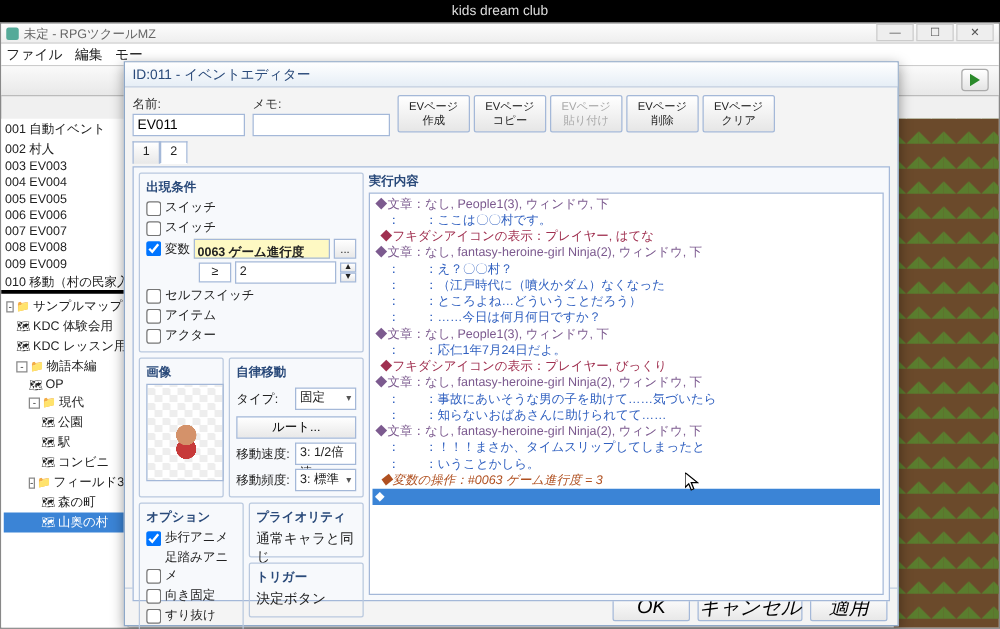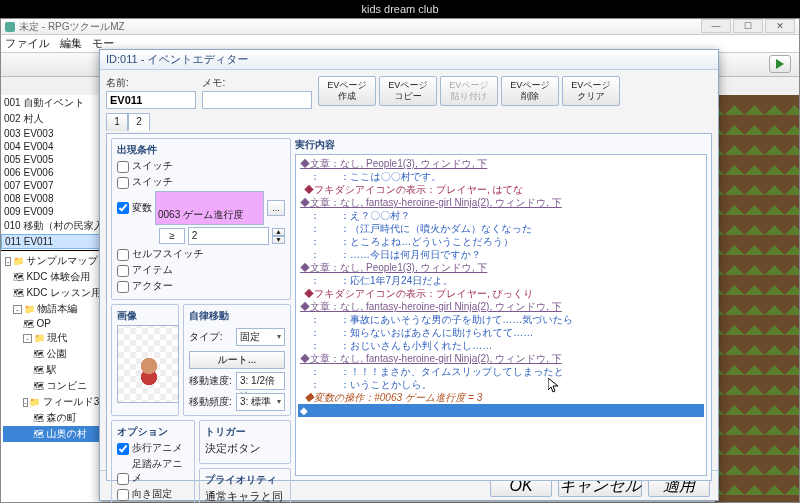--- a/index.html
+++ b/index.html
@@ -9,70 +9,70 @@
 .titlebar { height: 16px; background: linear-gradient(#fdfdfd,#eee); border-bottom: 1px solid #ccc; display:flex; align-items:center; padding:0 4px; gap:4px; font-size:10px; color:#666;}
 .titlebar .icn { width:10px; height:10px; background:#5a9; border-radius:2px; }
 .winctrl { position:absolute; right:4px; top:0; display:flex; gap:2px;}
 .winctrl span{ display:inline-block; width:30px; height:14px; background:#eee; border:1px solid #ccc; font-size:9px; text-align:center; line-height:12px; color:#555;}
 .menubar { height: 18px; background: #fff; border-bottom: 1px solid #ccc; display: flex; padding: 0 4px; gap: 10px; align-items: center; font-size:11px;}
 .toolbar { height: 24px; background: linear-gradient(#fafafa,#e8e8e8); border-bottom: 1px solid #bbb; position:relative;}
 .toolbar .play { position:absolute; right:8px; top:2px; width:22px; height:18px; background:linear-gradient(#fff,#e4e4e4); border:1px solid #aaa; border-radius:3px; display:flex; align-items:center; justify-content:center;}
 .toolbar .play svg{fill:#2b8a2b;}
 .main { position: absolute; top: 76px; left: 0; right: 0; bottom: 0; display: flex; }
 .leftpanel { width: 102px; display:flex; flex-direction:column; background:#fff; border-right:1px solid #bbb;}
-.eventlist { height: 156px; overflow:hidden; border-bottom:1px solid #000000; }
+.eventlist { height: 140px; overflow:hidden; border-bottom:3px solid #000000; }
 .eventlist .row { padding:1px 3px; font-size:10px; white-space:nowrap; }
 .eventlist .row.sel { background:#cce4ff; border:1px solid #7ab4ea; }
 .tree { flex:1; overflow:hidden; padding:2px; font-size:10px;}
 .tree .trow { padding:1px 2px; white-space:nowrap; display:flex; align-items:center; gap:2px;}
 .tree .trow.sel { background:#3b84d6; color:#fff; }
 .tree .ex { width:9px; height:9px; border:1px solid #888; font-size:8px; line-height:7px; text-align:center; background:#fff; color:#333;}
 .tree .ind1{padding-left:10px;} .tree .ind2{padding-left:20px;} .tree .ind3{padding-left:30px;}
 .mapcanvas { position:absolute; right:0; top:0; bottom:0; width:84px; background:#6b4a2b; background-image:linear-gradient(45deg,#5a7d2e 25%,transparent 25%),linear-gradient(-45deg,#5a7d2e 25%,transparent 25%); background-size:20px 20px;}
 .dialog { position:absolute; left:98px; top:30px; width:620px; height:452px; background:#f4f4f4; border:1px solid #8ea8c8; box-shadow:0 3px 10px rgba(0,0,0,.4);}
 .dialog .dtitle { height:20px; background:linear-gradient(#fff,#e6eef6); border-bottom:1px solid #c0cde0; padding:2px 6px; font-size:11px; color:#2a4a7a;}
 .dbody { padding:6px; height:calc(100% - 50px); position:relative;}
 .toprow { display:flex; gap:6px; margin-bottom:4px; align-items:flex-start;}
 .fld { display:flex; flex-direction:column; gap:1px;}
 .fld label { font-size:10px; color:#333;}
-.fld input { height:18px; border:1px solid #a4b8d8; background:#fff; padding:0 3px; font-size:11px;font-weight:bold;}
+.fld input { height:18px; border:1px solid #a4b8d8; background:#fff; padding:0 3px; font-size:11px;}
 .evbtns { display:flex; gap:3px; flex-wrap:wrap; }
 .evbtn { width:58px; height:30px; background:linear-gradient(#fff,#e6e6e6); border:1px solid #a4b8d8; border-radius:2px; font-size:9px; line-height:11px; display:flex; align-items:center; justify-content:center; text-align:center;}
 .evbtn.disabled { color:#a8a8a8; }
 .tabs { display:flex; gap:0; margin-bottom:2px;}
 .tab { width:22px; height:18px; background:linear-gradient(#fff,#e8e8e8); border:1px solid #a4b8d8; border-bottom:none; text-align:center; font-size:10px; line-height:16px;}
 .tab.active{ background:#fff; border-bottom:1px solid #fff; }
 .tabcontent { border:1px solid #a4b8d8; background:#f7f9fc; height:348px; padding:4px; display:flex; gap:4px;}
 .leftcol { width:180px; display:flex; flex-direction:column; gap:4px;}
 .group { border:1px solid #b9c8de; border-radius:2px; padding:4px 5px;}
 .group .gtitle { font-size:10px; font-weight:bold; color:#2a4a7a; margin-bottom:2px;}
 .chk { display:flex; align-items:flex-end; gap:3px; font-size:10px; margin:2px 0;}
 .chk input{width:12px;height:12px;}
 .varrow { display:flex; align-items:center; gap:3px;}
-.varbox { flex:1; height:16px; background:#f0abfc; border:1px solid #a4b8d8; font-size:10px; padding:16px 2px; line-height:14px;}
+.varbox { flex:1; height:16px; background:#fef9c3; border:1px solid #a4b8d8; font-size:10px; padding:4px 2px; line-height:14px;font-weight:bold;}
 .ellipsis { width:18px; height:16px; background:linear-gradient(#fff,#e8e8e8); border:1px solid #a4b8d8; text-align:center; font-size:9px; line-height:14px;}
 .opsel { display:flex; align-items:center; gap:3px; margin-top:2px; padding-left:42px;}
 .opsel .ge { width:28px; height:16px; background:#fff; border:1px solid #a4b8d8; font-size:10px; text-align:center; line-height:14px;}
 .opsel .num { width:88px; height:18px; background:#fff; border:1px solid #a4b8d8; font-size:10px; padding:0 3px; line-height:16px;}
 .opsel .spin { width:14px; display:flex; flex-direction:column;}
 .opsel .spin span{height:8px;border:1px solid #a4b8d8;background:linear-gradient(#fff,#e8e8e8);font-size:7px;text-align:center;line-height:6px;}
 .imgauto { display:flex; gap:4px;}
 .imgbox { width:62px; height:78px; background:repeating-conic-gradient(#eee 0% 25%,#fff 0% 50%) 0/12px 12px; border:1px solid #a4b8d8; position:relative;}
 .sprite { position:absolute; width:24px; height:32px; left:19px; top:32px; background:radial-gradient(circle at 50% 25%,#d4926a 30%,transparent 31%), radial-gradient(circle at 50% 60%,#c73a3a 35%,transparent 36%); }
 .autocol { flex:1; display:flex; flex-direction:column; gap:3px;justify-content:space-between;}
 .selrow { display:flex; align-items:center; gap:3px;}
 .selrow label{font-size:10px; width:44px;}
 .selrow .sel { flex:1; height:18px; background:#fff; border:1px solid #a4b8d8; font-size:10px; padding:0 3px; line-height:16px; position:relative;}
 .selrow .sel::after{content:"▾"; position:absolute; right:3px; font-size:8px; color:#555;}
 .btn-route { width:100%; height:18px; background:linear-gradient(#fff,#e8e8e8); border:1px solid #a4b8d8; font-size:10px; margin-top:2px;}
 .rightcol { flex:1; display:flex; flex-direction:column;}
 .exectitle { font-size:10px; font-weight:bold; color:#2a4a7a; margin-bottom:2px;}
 .eventarea { flex:1; background:#fff; border:1px solid #a4b8d8; overflow:auto; padding:2px;}
 .eline { font-size:10px; line-height:13px; white-space:nowrap; padding:0 2px;}
-.eline.hdr { color:#7c5a8f;text-decoration:underline;}
+.eline.hdr { color:#7c5a8f;}
 .eline.txt { color:#3060c0; padding-left:12px;}
 .eline.bal { color:#a03050; padding-left:6px;}
 .eline.var { color:#b05020; padding-left:6px;font-style:italic;}
 .eline.sel { background:#3b84d6; color:#fff;}
 .dfooter { height:30px; display:flex; justify-content:flex-end; align-items:center; gap:6px; padding:0 8px; border-top:1px solid #c0cde0;}
 .dlgbtn { min-width:62px; height:22px; background:linear-gradient(#fff,#e8e8e8); border:1px solid #a4b8d8; border-radius:2px; font-size:16px;font-style:italic;}
 .cursor { position:absolute; width:12px; height:16px; pointer-events:none;}
 </style>
 </head>
 <body>
@@ -276,26 +276,26 @@
                   <input type="checkbox" style="">
                   <span>向き固定</span>
                 </div>
               <div class="chk">
                   <input type="checkbox" style="">
                   <span>すり抜け</span>
                 </div>
             </div>
             <div style="flex:1; display:flex; flex-direction:column; gap:4px;">
               <div class="group">
+                <div class="gtitle">プライオリティ</div>
+                <div class="sel" style="height:18px;">通常キャラと同じ</div>
+              </div>
+              <div class="group">
                 <div class="gtitle">トリガー</div>
                 <div class="sel" style="height:18px;">決定ボタン</div>
-              </div>
-              <div class="group">
-                <div class="gtitle">プライオリティ</div>
-                <div class="sel" style="height:18px;">通常キャラと同じ</div>
               </div>
             </div>
           </div>
         </div>
         <div class="rightcol">
           <div class="exectitle">実行内容</div>
           <div class="eventarea" id="exec">
               <div class="eline hdr">◆文章：なし, People1(3), ウィンドウ, 下</div>
               <div class="eline txt">：　　：ここは〇〇村です。</div>
               <div class="eline bal">◆フキダシアイコンの表示：プレイヤー, はてな</div>
@@ -303,21 +303,20 @@
               <div class="eline txt">：　　：え？〇〇村？</div>
               <div class="eline txt">：　　：（江戸時代に（噴火かダム）なくなった</div>
               <div class="eline txt">：　　：ところよね…どういうことだろう）</div>
               <div class="eline txt">：　　：……今日は何月何日ですか？</div>
               <div class="eline hdr">◆文章：なし, People1(3), ウィンドウ, 下</div>
               <div class="eline txt">：　　：応仁1年7月24日だよ。</div>
               <div class="eline bal">◆フキダシアイコンの表示：プレイヤー, びっくり</div>
               <div class="eline hdr">◆文章：なし, fantasy-heroine-girl Ninja(2), ウィンドウ, 下</div>
               <div class="eline txt">：　　：事故にあいそうな男の子を助けて……気づいたら</div>
               <div class="eline txt">：　　：知らないおばあさんに助けられてて……</div>
-              <div class="eline txt">：　　：おじいさんも小判くれたし……</div>
               <div class="eline hdr">◆文章：なし, fantasy-heroine-girl Ninja(2), ウィンドウ, 下</div>
               <div class="eline txt">：　　：！！！まさか、タイムスリップしてしまったと</div>
               <div class="eline txt">：　　：いうことかしら。</div>
               <div class="eline var">◆変数の操作：#0063 ゲーム進行度 = 3</div>
               <div class="eline sel">◆</div>
             </div>
         </div>
       </div>
     </div>
     <div class="dfooter">

